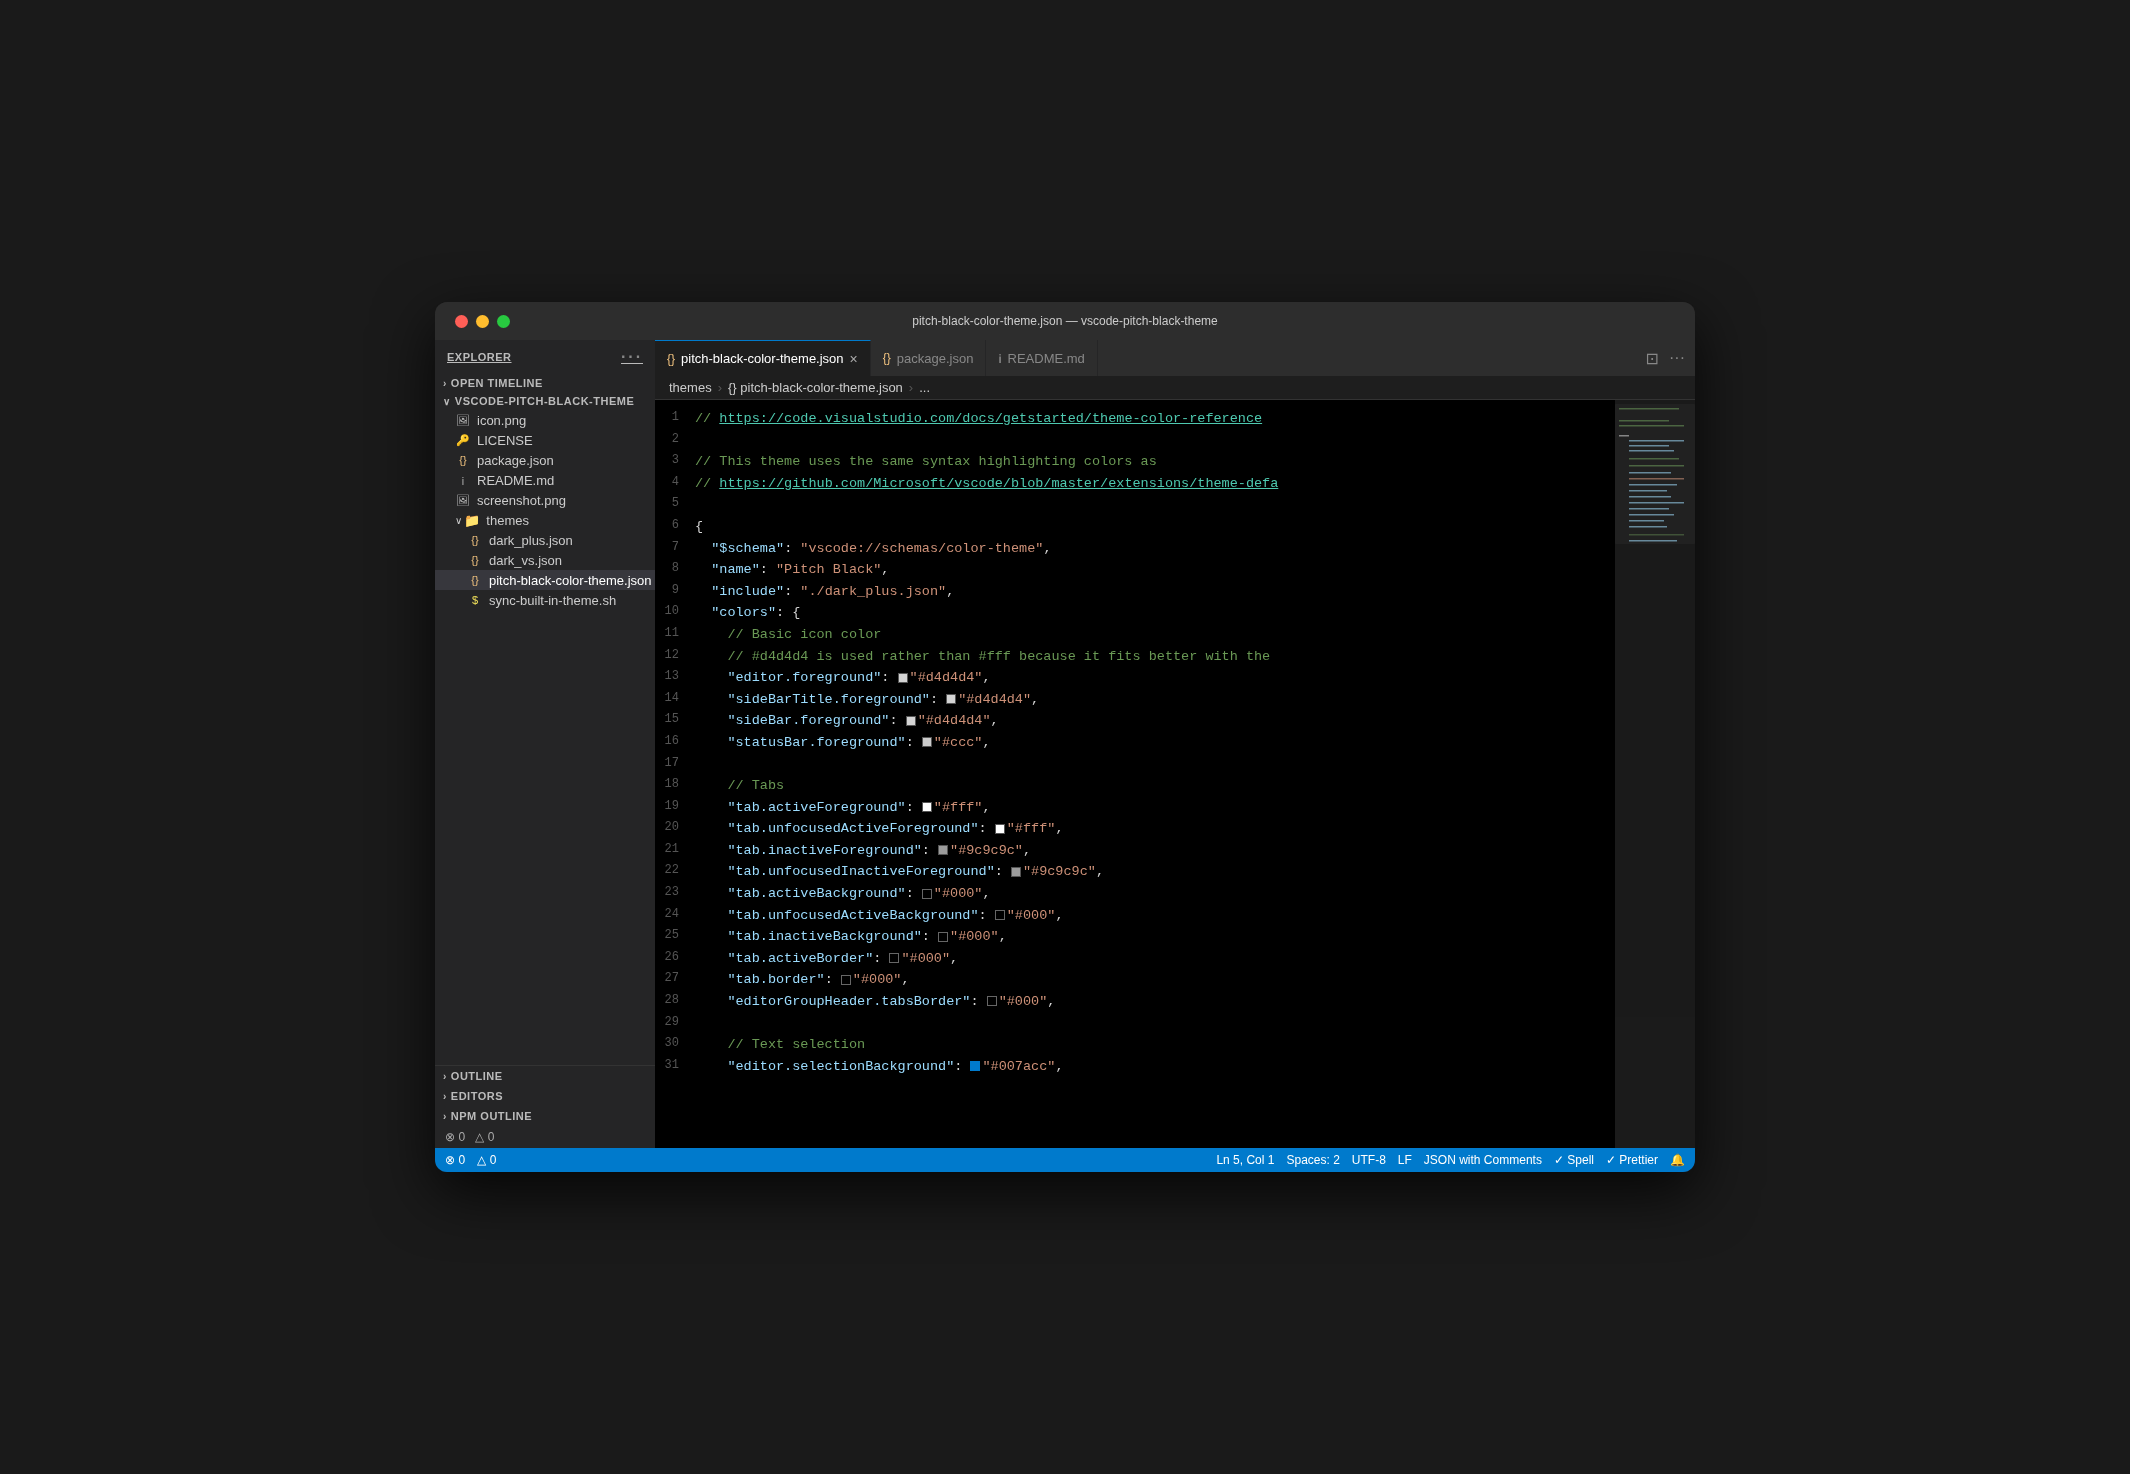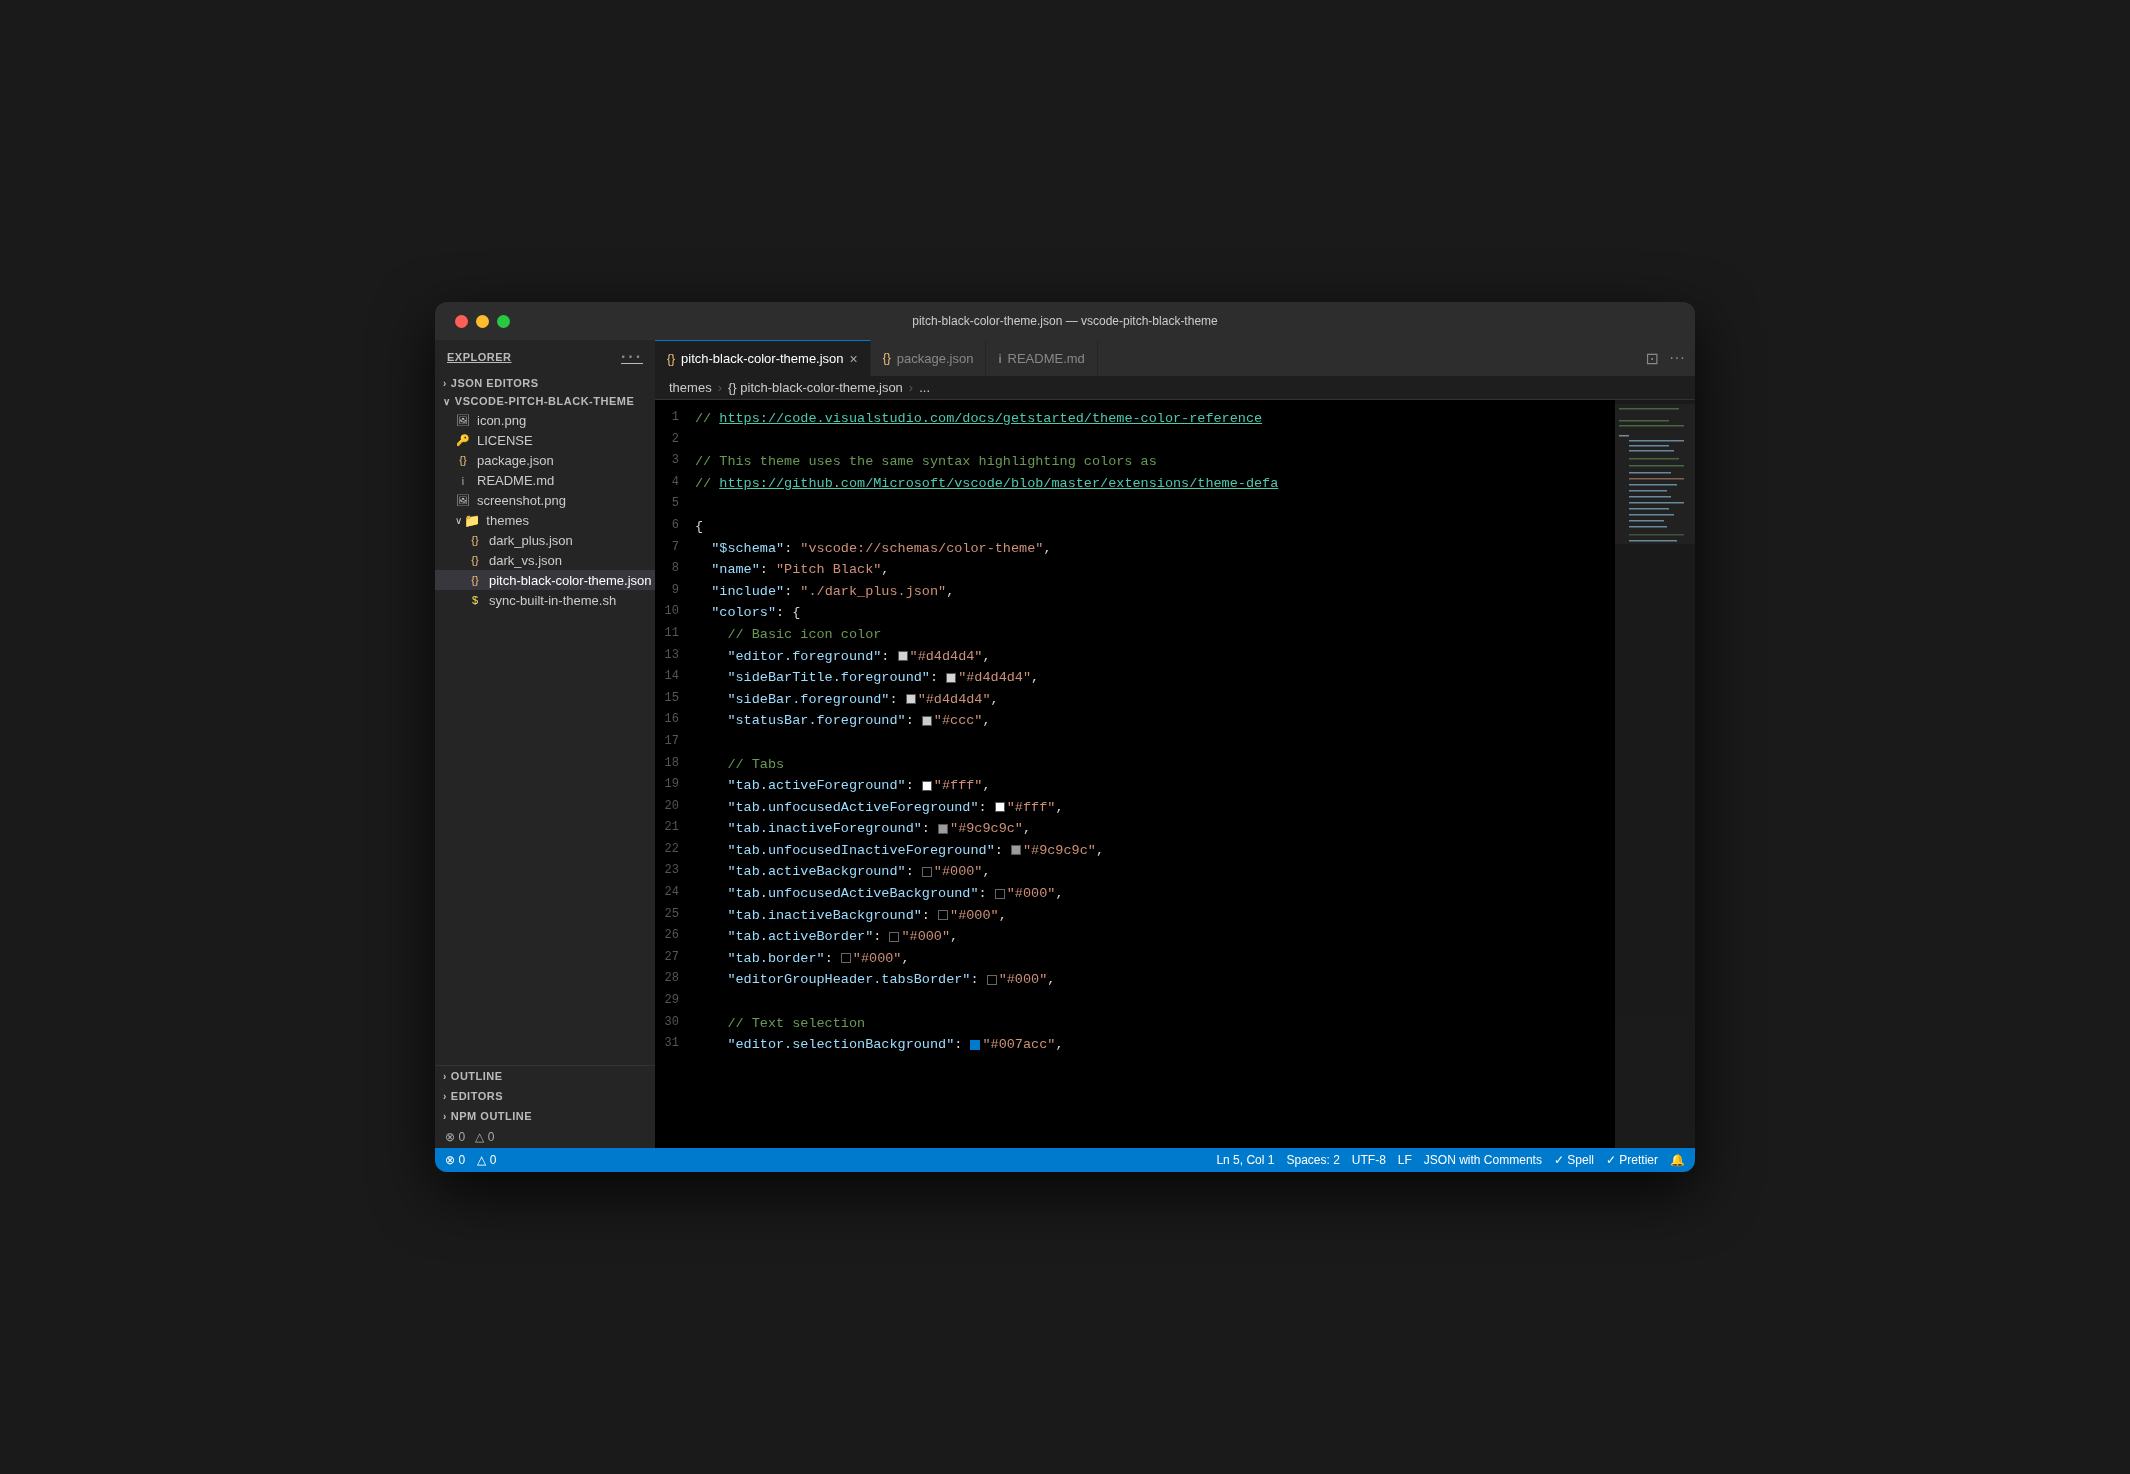--- a/index.html
+++ b/index.html
@@ -288,21 +288,21 @@
 
     <div class="sidebar">
       <div class="sidebar-header">
         <span>EXPLORER</span>
         <span class="sidebar-header-dots">···</span>
       </div>
 
       <div class="sidebar-section">
         <div class="sidebar-section-header">
           <span class="chevron">›</span>
-          <span>JSON EDITORS</span>
+          <span>OPEN TIMELINE</span>
         </div>
       </div>
 
       <div class="sidebar-section">
         <div class="sidebar-section-header">
           <span class="chevron">∨</span>
           <span>VSCODE-PITCH-BLACK-THEME</span>
         </div>
 
         <div class="sidebar-item">
@@ -439,20 +439,24 @@
             <span class="line-num">9</span>
             <span class="line-content">  <span class="c-key">"include"</span><span class="c-gray">: </span><span class="c-val">"./dark_plus.json"</span><span class="c-gray">,</span></span>
           </div>
           <div class="code-line">
             <span class="line-num">10</span>
             <span class="line-content">  <span class="c-key">"colors"</span><span class="c-gray">: {</span></span>
           </div>
           <div class="code-line">
             <span class="line-num">11</span>
             <span class="line-content c-green">    // Basic icon color</span>
+          </div>
+          <div class="code-line">
+            <span class="line-num">12</span>
+            <span class="line-content c-green">    // #d4d4d4 is used rather than #fff because it fits better with the</span>
           </div>
           <div class="code-line">
             <span class="line-num">13</span>
             <span class="line-content">    <span class="c-key">"editor.foreground"</span><span class="c-gray">: </span><span class="color-swatch" style="background:#d4d4d4; border-color:#555;"></span><span class="c-val">"#d4d4d4"</span><span class="c-gray">,</span></span>
           </div>
           <div class="code-line">
             <span class="line-num">14</span>
             <span class="line-content">    <span class="c-key">"sideBarTitle.foreground"</span><span class="c-gray">: </span><span class="color-swatch" style="background:#d4d4d4; border-color:#555;"></span><span class="c-val">"#d4d4d4"</span><span class="c-gray">,</span></span>
           </div>
           <div class="code-line">

